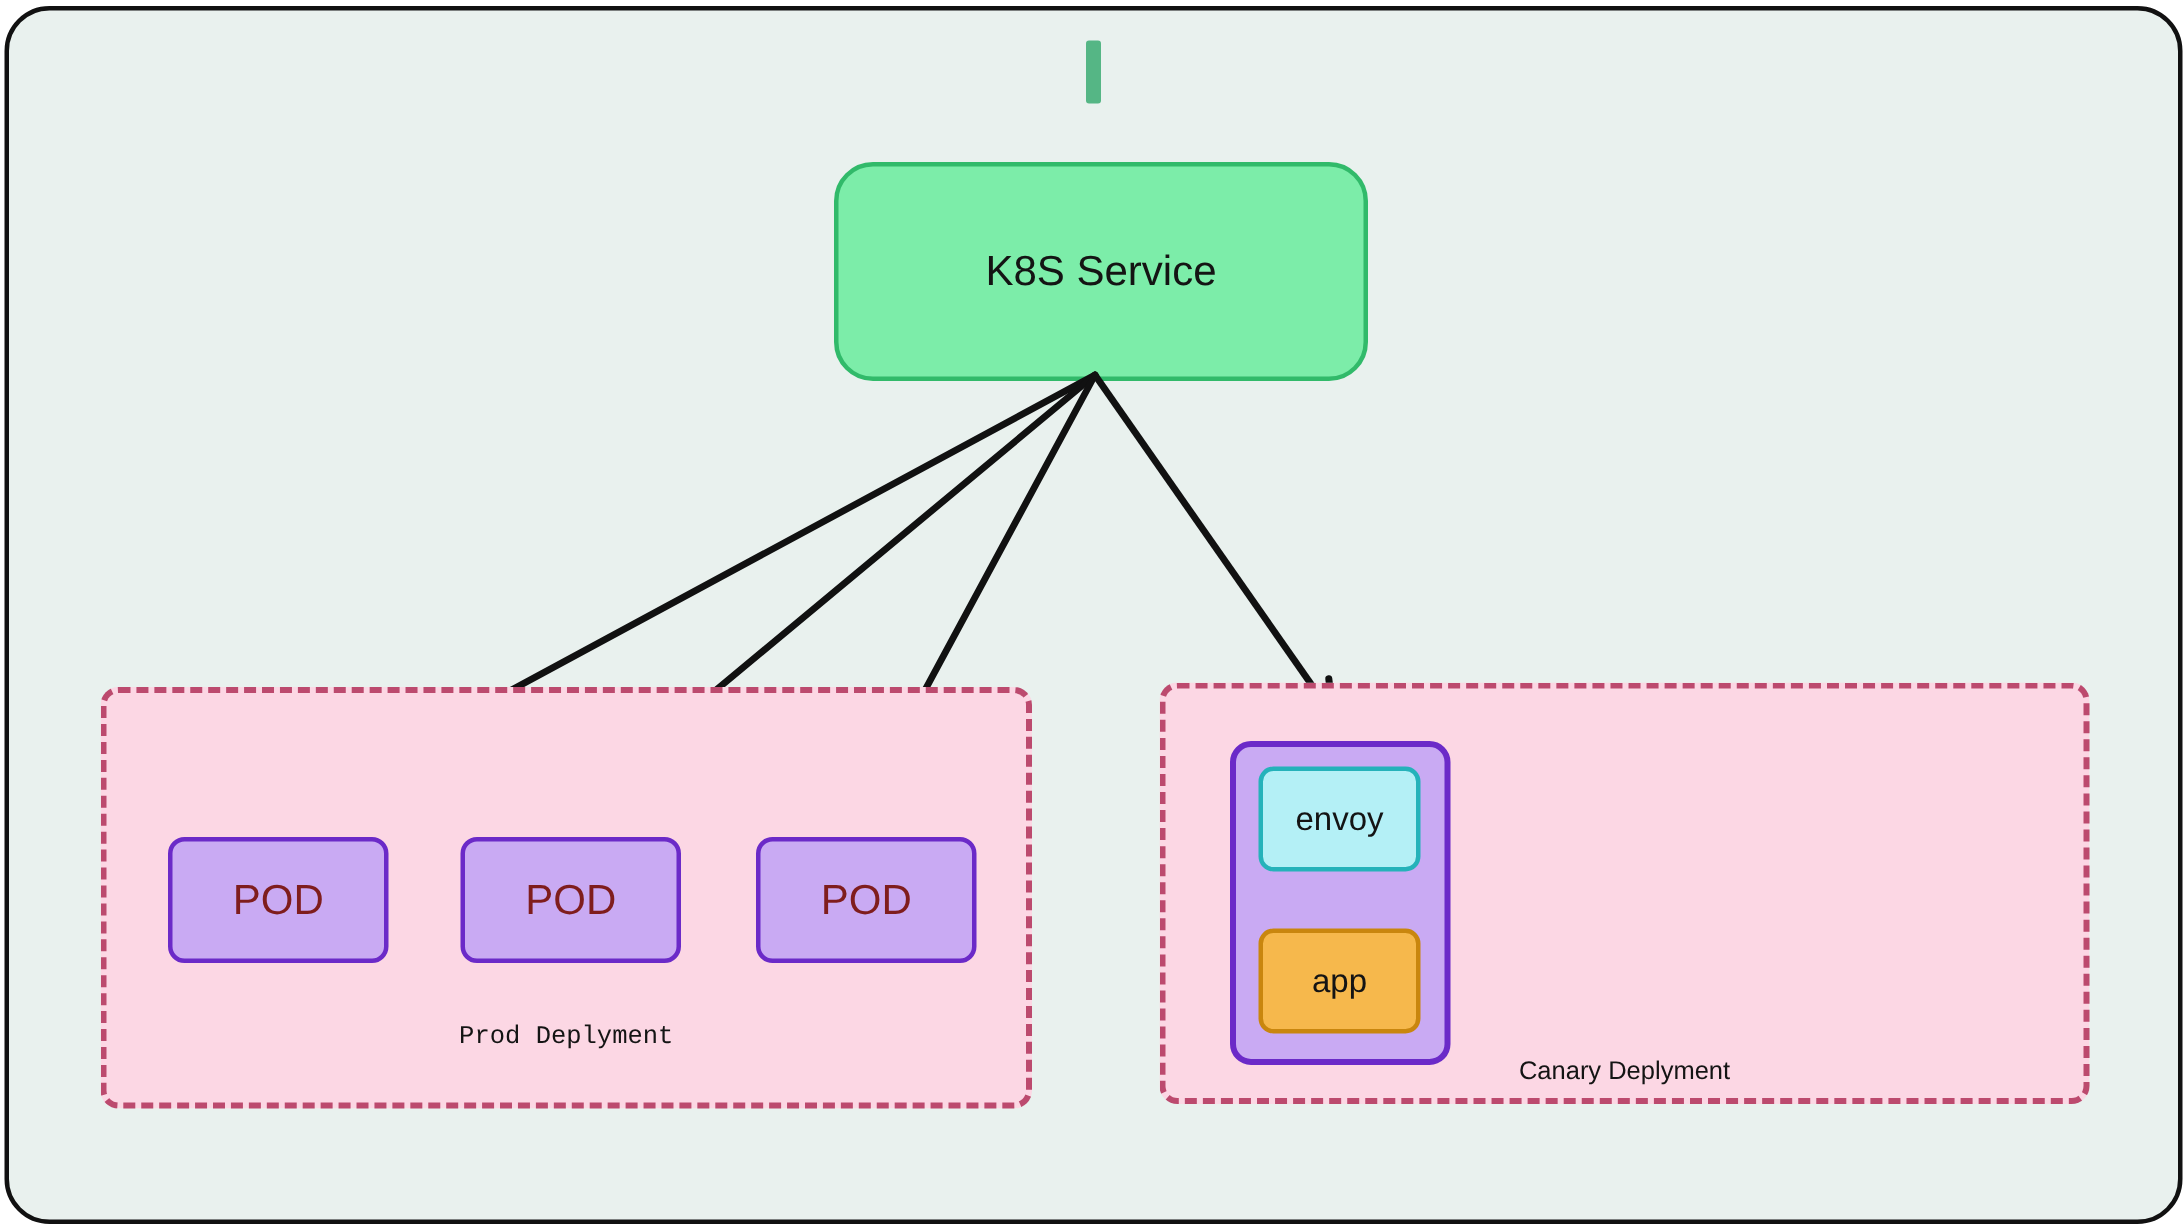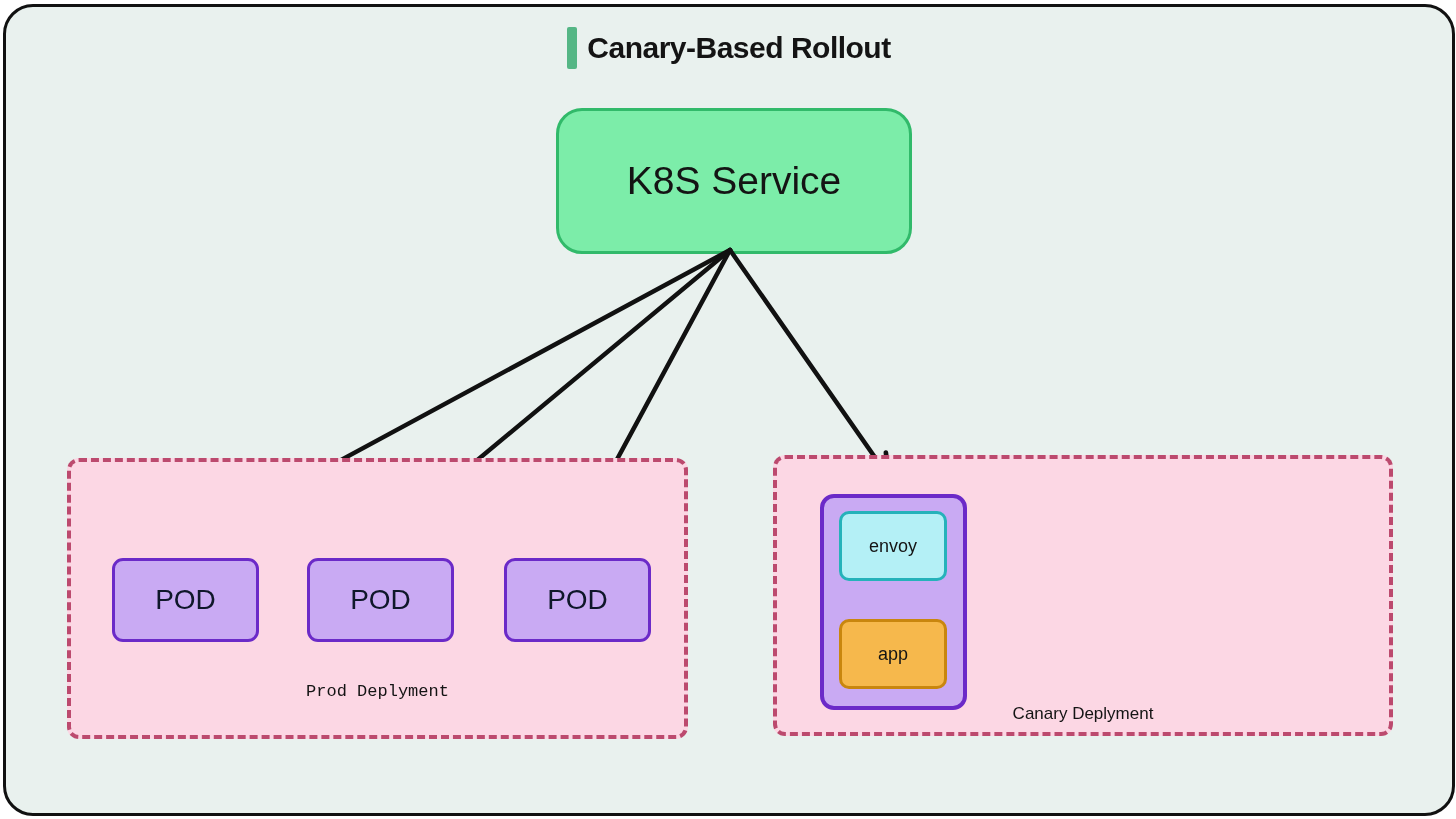--- a/index.html
+++ b/index.html
@@ -49,21 +49,21 @@
     left: 550px; top: 101px;
     width: 350px; height: 140px;
     background: var(--service-fill, #7ceda9);
     border: 3px solid var(--service-border, #31ba6a);
     border-radius: 26px;
     display: flex;
     align-items: center;
     justify-content: center;
   }
   .service-label {
-    font-size: 39px;
+    font-size: 28px;
     font-weight: 400;
     color: #141414;
   }
   
   .arrows {
     position: absolute;
     left: -3px; top: -4px;   
     width: 1456px; height: 819px;
     pointer-events: none;
   }
@@ -92,21 +92,21 @@
     top: 96px;
     width: 147px; height: 84px;
     background: var(--pod-fill, #c9aaf3);
     border: 3px solid var(--pod-border, #6b2ac8);
     border-radius: 11px;
     box-sizing: border-box;
     display: flex;
     align-items: center;
     justify-content: center;
     font-size: 28px;
-    color: #0f172a;
+    color: #7f1d1d;
     text-align: center;
   }
   .pod.p1 { left: 41px;  }
   .pod.p2 { left: 236px; }
   .pod.p3 { left: 433px; }
   
   .canary-pod {
     position: absolute;
     left: 43px; top: 35px;
     width: 147px; height: 216px;
@@ -117,21 +117,21 @@
   }
   .sidecar-box, .app-box {
     position: absolute;
     left: 15px;
     width: 108px; height: 70px;
     border-radius: 10px;
     box-sizing: border-box;
     display: flex;
     align-items: center;
     justify-content: center;
-    font-size: 18px;
+    font-size: 22px;
     color: #141414;
   }
   .sidecar-box {
     top: 13px;
     background: var(--envoy-fill, #b4f0f6);
     border: 3px solid var(--envoy-border, #25b2ba);
   }
   .app-box {
     top: 121px;
     background: var(--app-fill, #f6b84c);
@@ -139,21 +139,20 @@
     justify-content: center;
   }
 </style>
 </head>
 <body>
 
 <div class="canvas">
 
   <div class="title-row">
     <span class="title-accent"></span>
-    <h1 class="title-text">Canary-Based Rollout</h1>
   </div>
 
   <div class="service-node">
     <span class="service-label">K8S Service</span>
   </div>
 
   <svg class="arrows" viewBox="0 0 1456 819">
     <defs>
       <marker id="arrowhead" viewBox="0 0 10 10" refX="8" refY="5" markerWidth="6.5" markerHeight="6.5" orient="auto-start-reverse">
         <path d="M1 1 L8.5 5 L1 9" fill="none" stroke="#111111" stroke-width="1.6" stroke-linecap="round" stroke-linejoin="round"></path>

